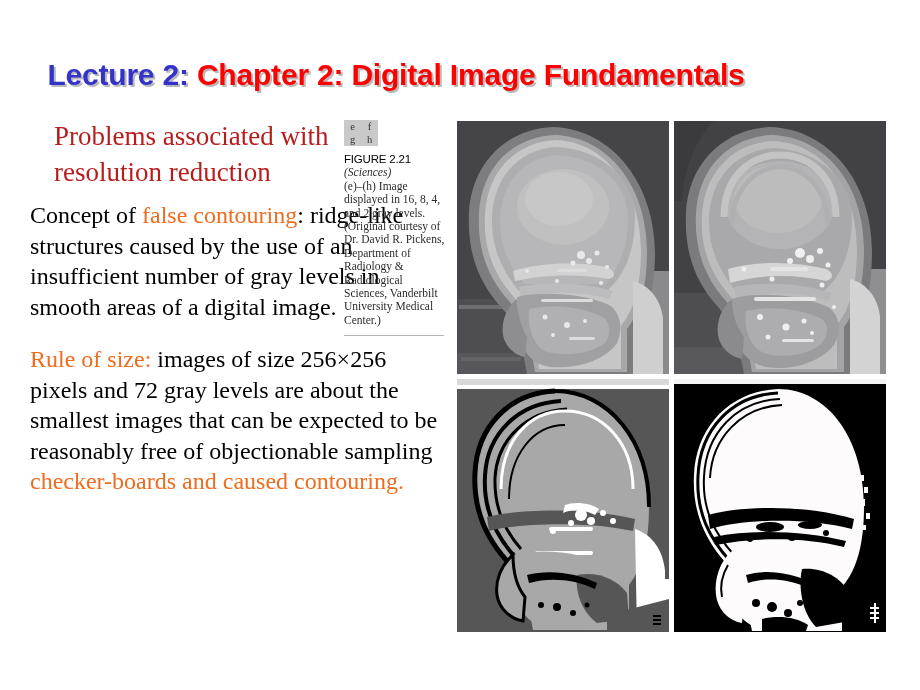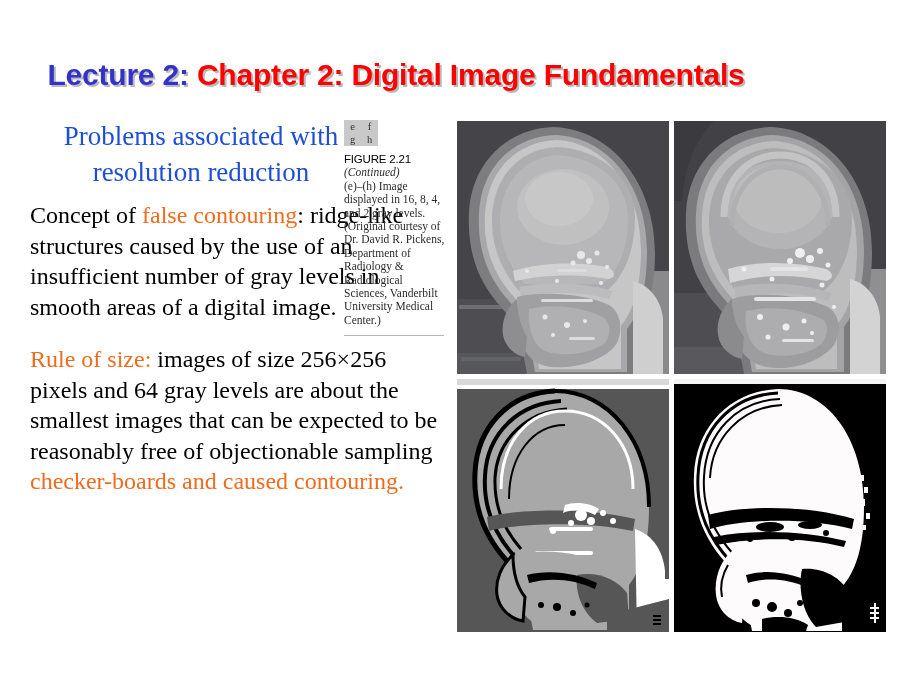--- a/index.html
+++ b/index.html
@@ -33,26 +33,25 @@
   #slide-title .t-red  { color: #ff0000; }
 
   
   #left-column {
     position: absolute;
     left: 30px;
     top: 118px;
     width: 318px;
   }
   #heading-text {
-    color: #1d4ed8;
+    color: #b91c1c;
     font-size: 27px;
     line-height: 36px;
     padding-left: 24px;
     margin: 0 0 10px 0;
-    text-align: center;
   }
   .body-para {
     color: #000000;
     font-size: 24px;
     line-height: 30.5px;
     margin: 0;
     width: 412px;
   }
   #para-contouring { margin-bottom: 22px; }
   .hl-orange { color: #ef6c1e; }
@@ -133,34 +132,34 @@
 
 <div id="left-column">
 
   <p id="heading-text">Problems associated with resolution reduction</p>
 
   <p class="body-para" id="para-contouring">
     <span>Concept of </span><span class="hl-orange">false contouring</span><span>: ridge-like structures caused by the use of an insufficient number of gray levels in smooth areas of a digital image.</span>
   </p>
 
   <p class="body-para" id="para-rule">
-    <span class="hl-orange">Rule of size:</span><span> images of size 256×256 pixels and 64 gray levels are about the smallest images that can be expected to be reasonably free of objectionable sampling </span><span class="hl-orange">checker-boards and caused contouring.</span>
+    <span class="hl-orange">Rule of size:</span><span> images of size 256×256 pixels and 72 gray levels are about the smallest images that can be expected to be reasonably free of objectionable sampling </span><span class="hl-orange">checker-boards and caused contouring.</span>
   </p>
 
 </div>
 
 <div id="figure-caption">
   <div id="panel-key">
     <span>e</span>
     <span>f</span>
     <span>g</span>
     <span>h</span>
   </div>
   <span id="figure-number">FIGURE 2.21</span>
-  <span id="figure-continued">(Continued)</span>
+  <span id="figure-continued">(Sciences)</span>
   <span id="figure-body">(e)–(h) Image displayed in 16, 8, 4, and 2 gray levels. (Original courtesy of Dr. David R. Pickens, Department of Radiology &amp; Radiological Sciences, Vanderbilt University Medical Center.)</span>
   <div id="caption-rule"></div>
 </div>
 
 <div id="image-grid">
 
   <div class="img-panel">
     <svg width="212" height="253" viewBox="0 0 212 253" xmlns="http://www.w3.org/2000/svg">
       <defs>
         <clipPath id="cE">

